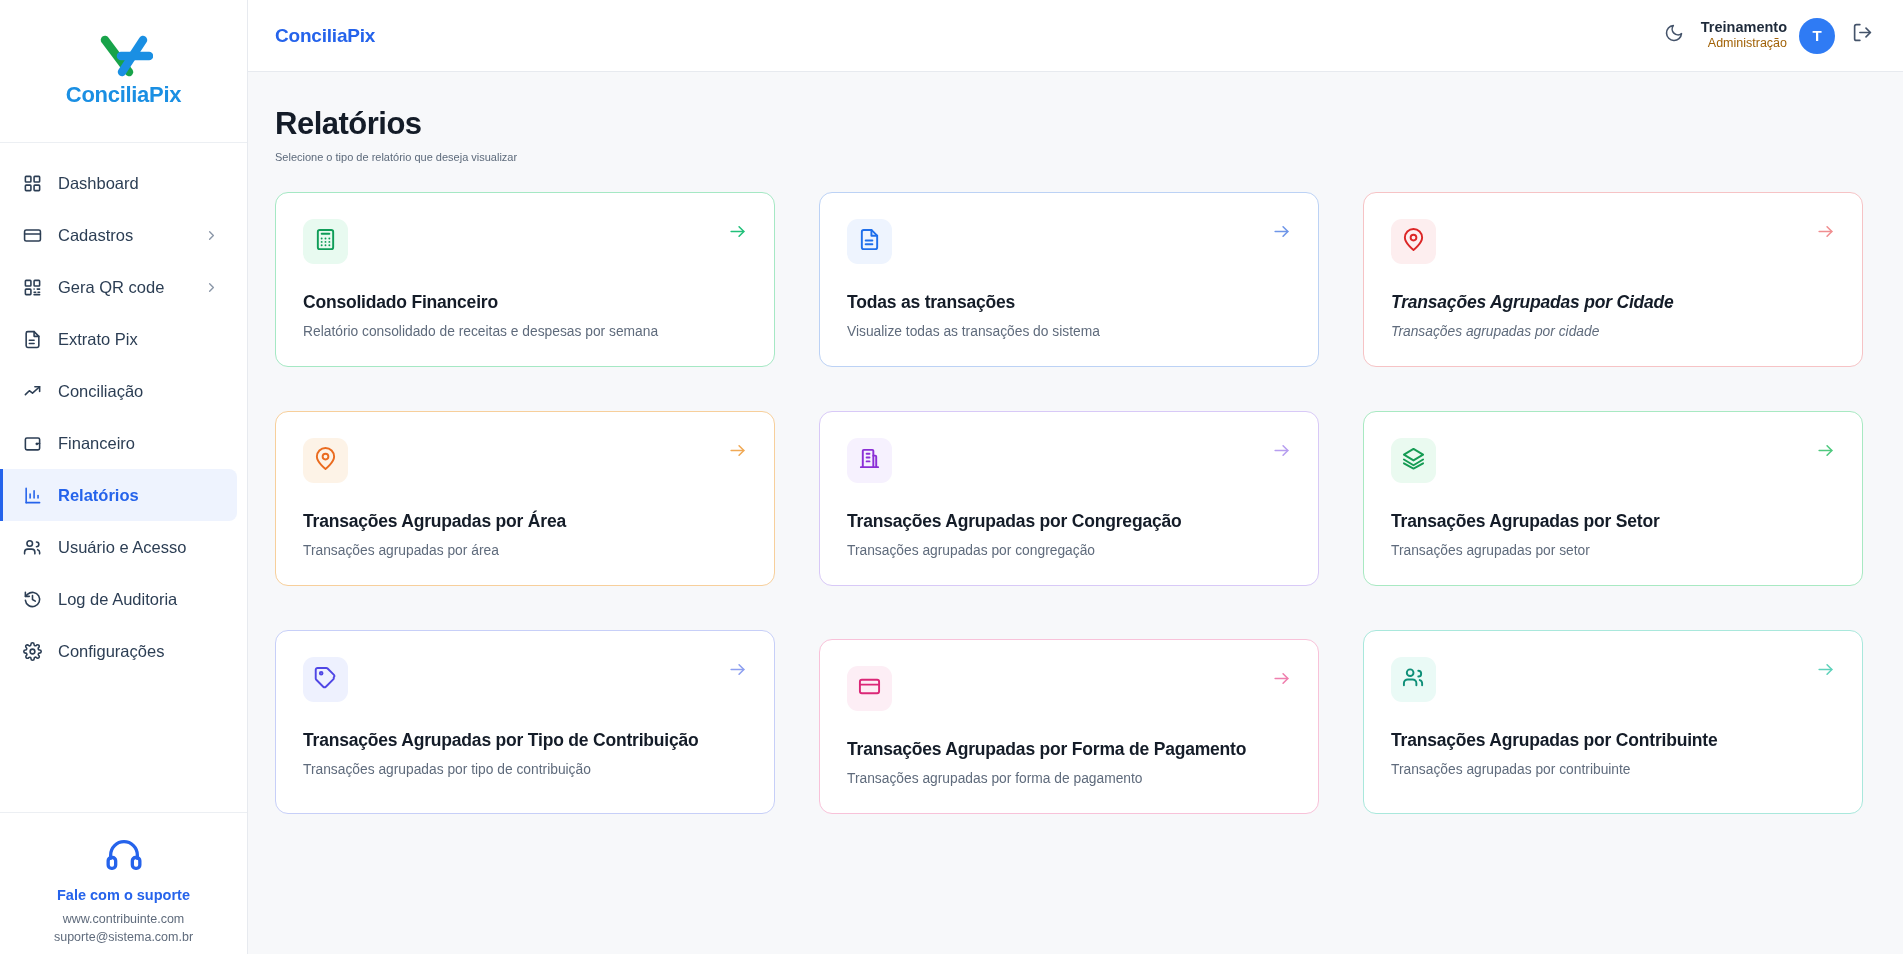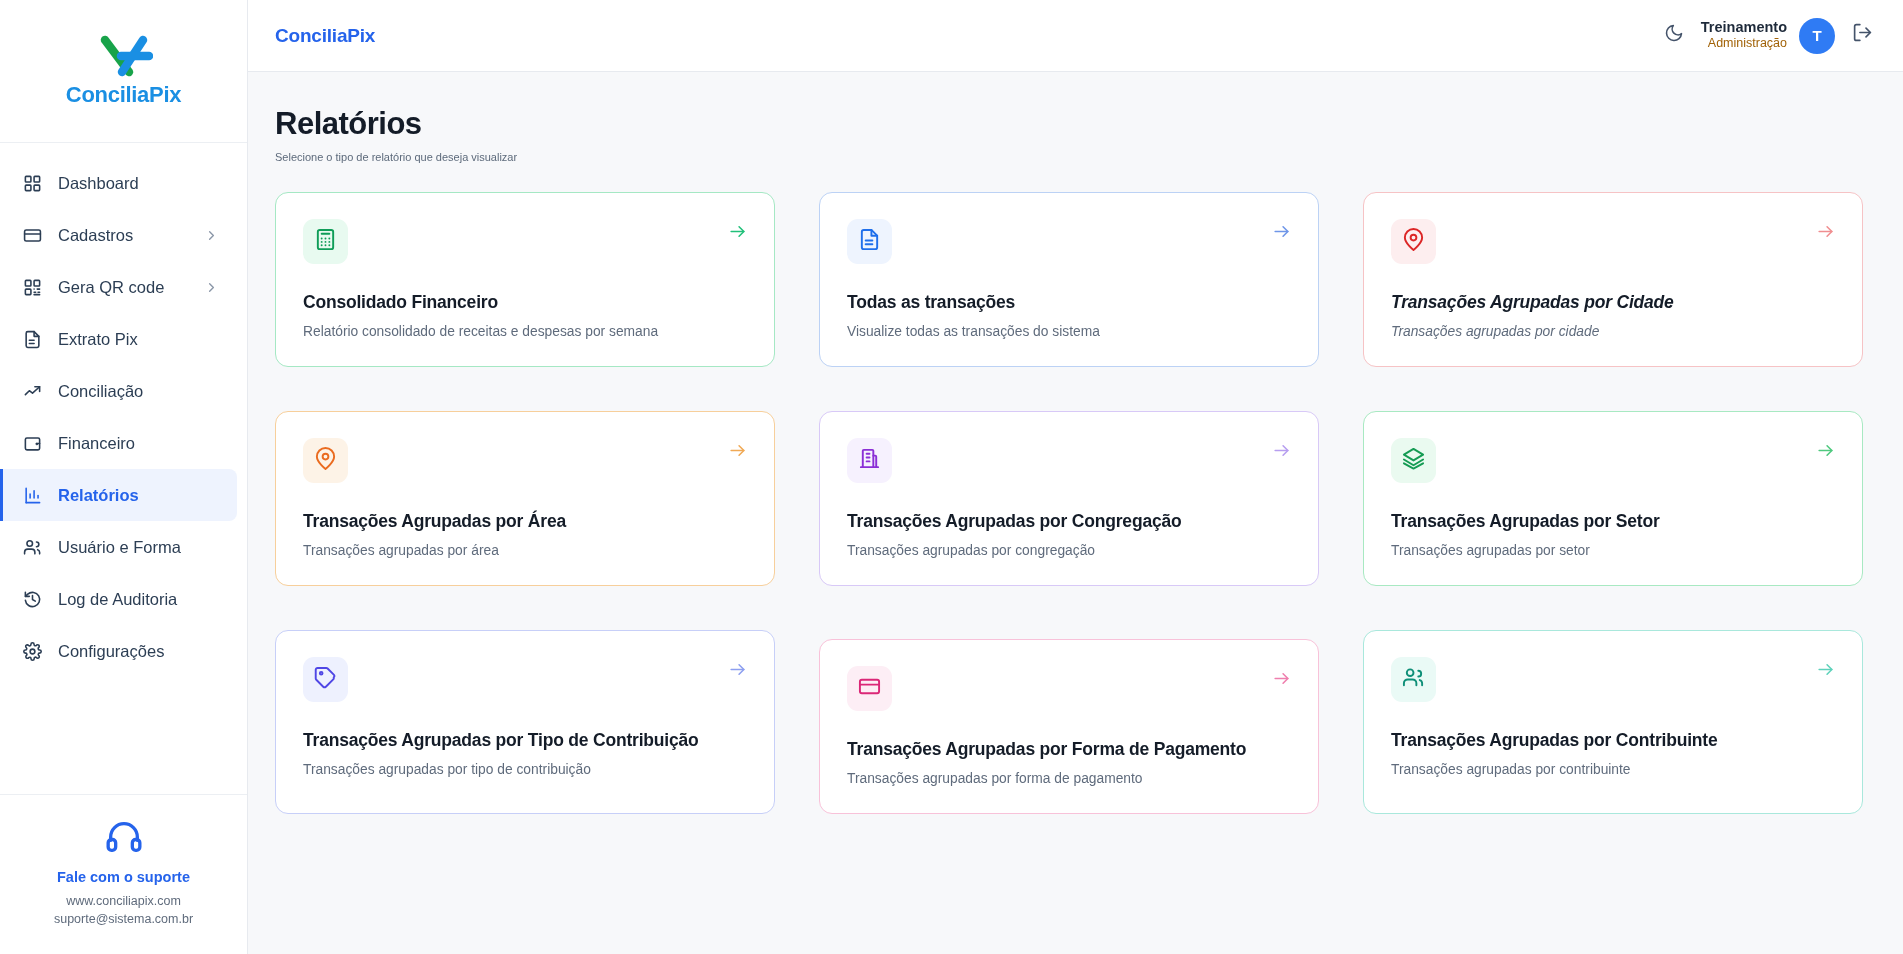--- a/index.html
+++ b/index.html
@@ -84,21 +84,21 @@
   .nav-item.active::before {
     content: "";
     position: absolute;
     left: 0; top: 0; bottom: 0;
     width: 3px;
     background: #2563eb;
   }
 
   .support {
     border-top: 1px solid #eceff3;
-    padding: 22px 12px 26px;
+    padding: 22px 12px 8px;
     text-align: center;
   }
   .support-ico { color: #2563eb; margin-bottom: 8px; display:block; }
   .support-link {
     display: block;
     color: #2563eb;
     font-size: 14.5px;
     font-weight: bold;
     margin-bottom: 7px;
     cursor: pointer;
@@ -337,21 +337,21 @@
 
       <div class="nav-item">
         <span class="ico">
           <svg width="19" height="19" viewBox="0 0 24 24" fill="none" stroke="currentColor" stroke-width="2" stroke-linecap="round" stroke-linejoin="round">
             <path d="M15 20v-2a4 4 0 0 0-4-4H6a4 4 0 0 0-4 4v2"></path>
               <circle cx="8.5" cy="7" r="3.5"></circle>
             <path d="M17 11a3 3 0 0 0 0-6"></path>
               <path d="M21 20v-2a3.5 3.5 0 0 0-2.5-3.3"></path>
           </svg>
         </span>
-        <span class="label">Usuário e Forma</span>
+        <span class="label">Usuário e Acesso</span>
       </div>
 
       <div class="nav-item">
         <span class="ico">
           <svg width="19" height="19" viewBox="0 0 24 24" fill="none" stroke="currentColor" stroke-width="2" stroke-linecap="round" stroke-linejoin="round">
             <path d="M3 3v5h5"></path>
               <path d="M3.05 13A9 9 0 1 0 6 5.3L3 8"></path>
               <polyline points="12 7 12 12 15.5 14"></polyline>
           </svg>
         </span>
@@ -372,21 +372,21 @@
 
     <div class="support">
       <span class="support-ico">
         <svg width="40" height="40" viewBox="0 0 24 24" fill="none" stroke="currentColor" stroke-width="2" stroke-linecap="round" stroke-linejoin="round">
           <path d="M4 14v-2a8 8 0 0 1 16 0v2"></path>
           <rect x="2.5" y="13.5" width="4.5" height="6.5" rx="2"></rect>
           <rect x="17" y="13.5" width="4.5" height="6.5" rx="2"></rect>
         </svg>
       </span>
       <a class="support-link">Fale com o suporte</a>
-      <div class="support-line">www.conciliapix.com</div>
+      <div class="support-line">www.contribuinte.com</div>
       <div class="support-line">suporte@sistema.com.br</div>
     </div>
 
   </aside>
 
   <div class="main">
 
     <header class="topbar">
       <div class="topbar-title">ConciliaPix</div>
 

